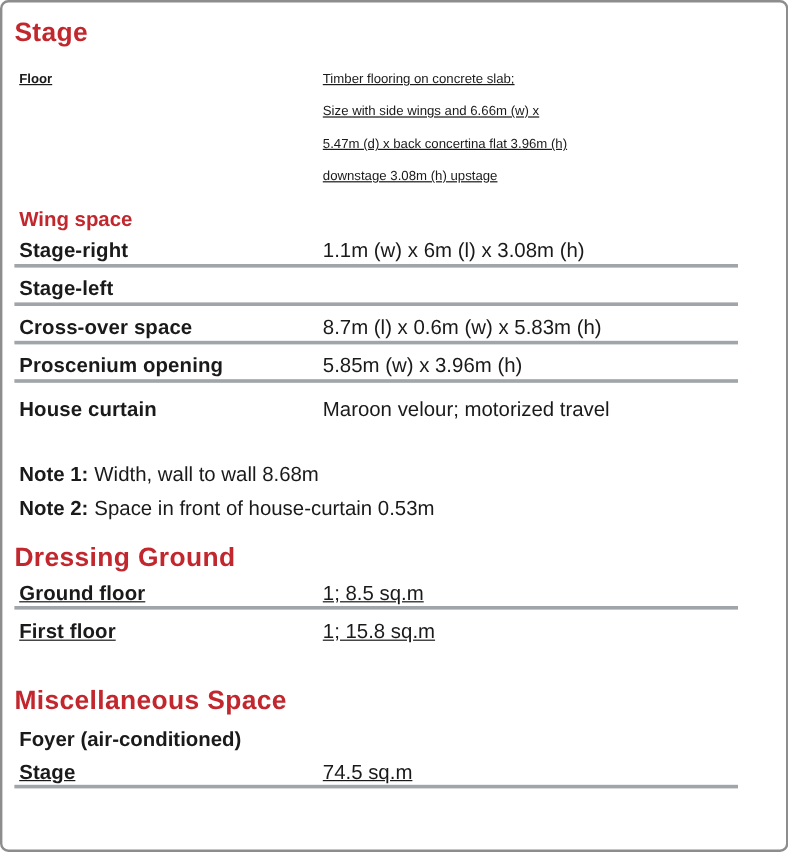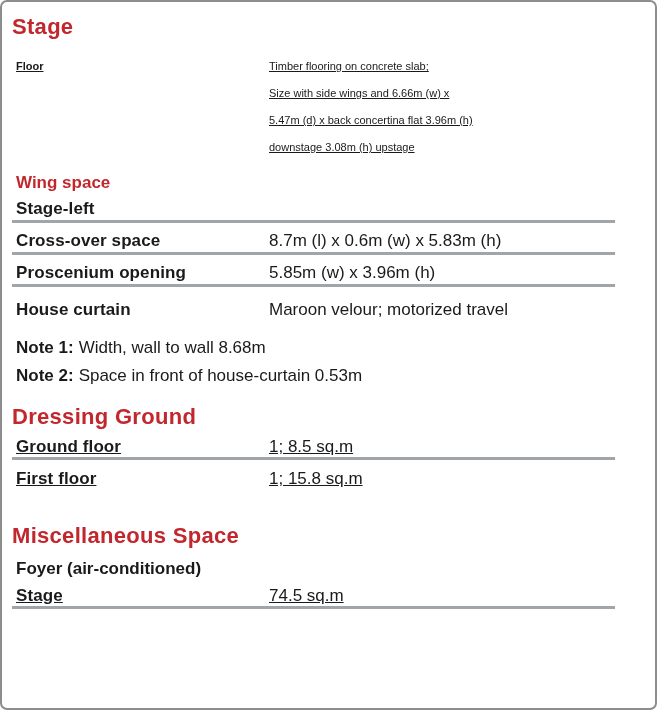--- a/index.html
+++ b/index.html
@@ -56,21 +56,21 @@
     display: flex;
     padding: 9px 0 3px 4px;
     border-bottom: 3px solid var(--rule);
     font-size: 17px; line-height: 17px;
   }
   .row .label { width: 253px; flex: none; font-weight: bold; letter-spacing: 0.1px; }
   .row .value { flex: 1; white-space: nowrap; }
   .row.tight { padding-top: 10px; padding-bottom: 2px; text-decoration: underline; }
   .row.no-rule { border-bottom: none; padding-bottom: 0; }
   .row.house-curtain { border-bottom: none; padding-top: 14px; padding-bottom: 0; }
-  .notes { margin: 16px 0 0 4px; font-size: 17px; }
+  .notes { margin: 32px 0 0 4px; font-size: 17px; }
   .note { line-height: 28px; }
   .note .note-label { font-weight: bold; margin-right: 5px; }
   .h-dressing { margin-top: 16px; }
   .h-misc { margin-top: 38px; }
   .foyer-line {
     font-weight: bold;
     font-size: 17px; line-height: 17px;
     margin: 13px 0 0 4px;
   }
   .row.size-row { padding-top: 16px; padding-bottom: 2px; }
@@ -87,20 +87,24 @@
     <div class="value-lines">
       <div>Timber flooring on concrete slab;</div>
       <div>Size with side wings and 6.66m (w) x</div>
       <div>5.47m (d) x back concertina flat 3.96m (h)</div>
       <div>downstage 3.08m (h) upstage</div>
     </div>
   </div>
 
   <h2 class="subsection-title">Wing space</h2>
 
+  <div class="row">
+    <div class="label">Stage-right</div>
+    <div class="value">1.1m (w) x 6m (l) x 3.08m (h)</div>
+  </div>
   <div class="row">
     <div class="label">Stage-left</div>
   </div>
   <div class="row">
     <div class="label">Cross-over space</div>
     <div class="value">8.7m (l) x 0.6m (w) x 5.83m (h)</div>
   </div>
   <div class="row">
     <div class="label">Proscenium opening</div>
     <div class="value">5.85m (w) x 3.96m (h)</div>

